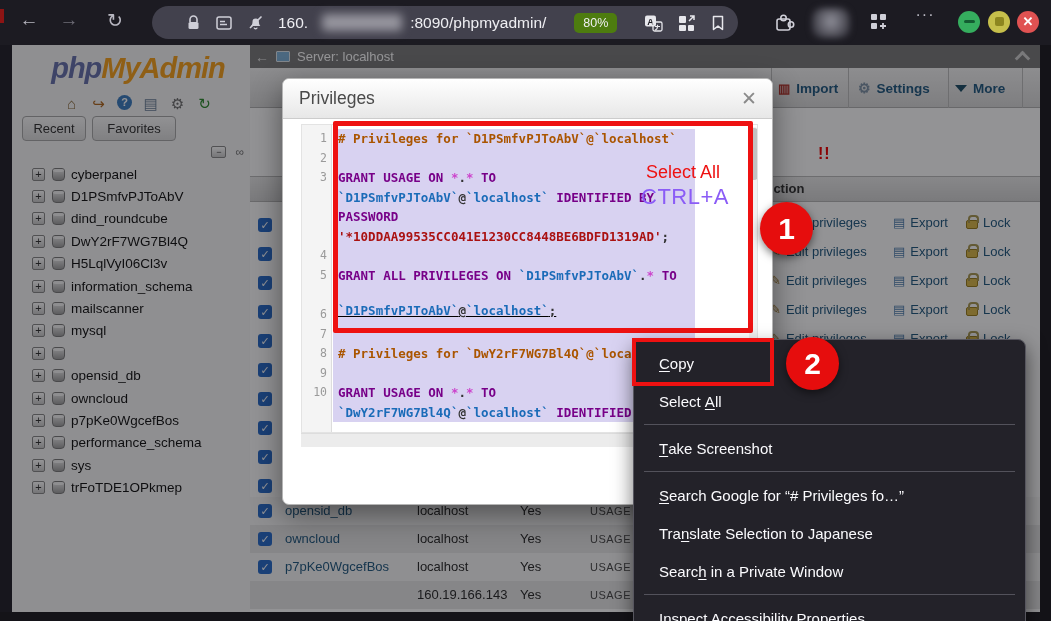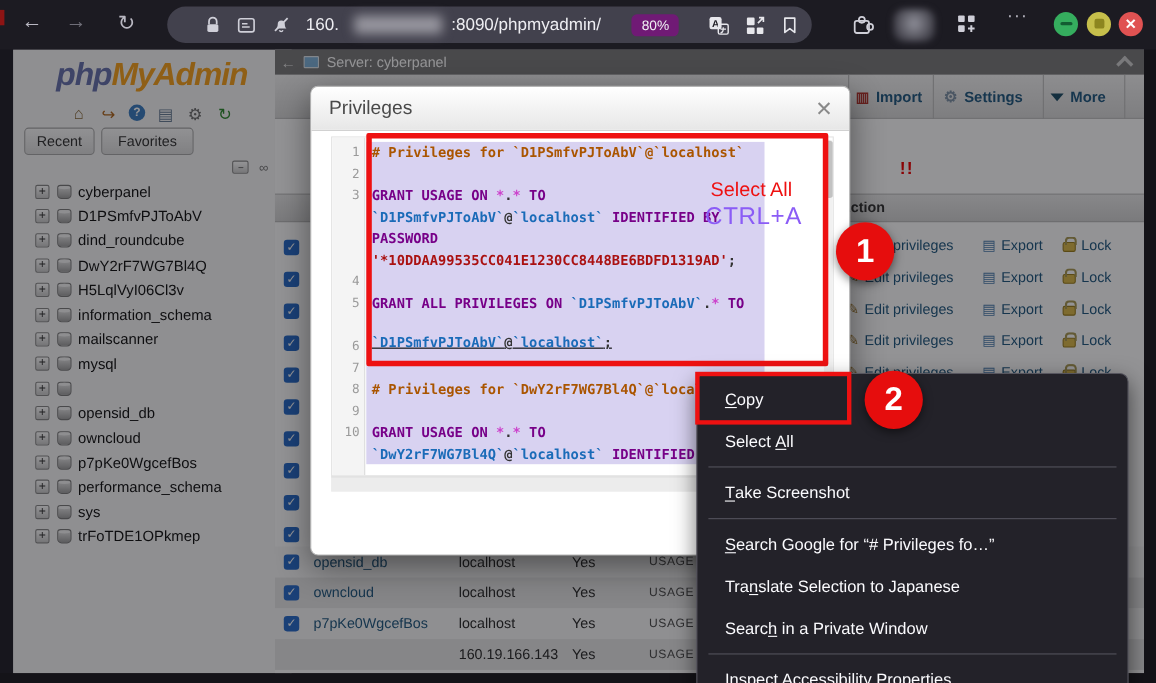--- a/index.html
+++ b/index.html
@@ -6,21 +6,21 @@
   html,body{width:1051px;height:621px;background:#17161d;font-family:"Liberation Sans",sans-serif}
   #stage{position:relative;width:1051px;height:621px;overflow:hidden;background:#17161d}
 
   
   #topbar{position:absolute;left:0;top:0;width:1051px;height:45px;background:#1c1b22;z-index:70}
   .tbico{position:absolute;top:9px;font-size:19px;color:#b9b8c2;width:30px;text-align:center;cursor:default}
   #urlpill{position:absolute;left:152px;top:6px;width:586px;height:33px;background:#42414d;border-radius:17px;display:flex;align-items:center;padding:0 12px 0 34px;gap:14px}
   .pillico{display:flex;align-items:center;flex:0 0 auto}
   .urltxt{font-size:15.5px;color:#eeeef2;white-space:nowrap}
   .urlblur{display:inline-block;width:80px;height:17px;background:#96959e;border-radius:3px;filter:blur(5px)}
-  .zbadge{background:#701a75;color:#f0f0f4;font-size:12.5px;padding:3px 9px;border-radius:5px;margin-left:14px}
+  .zbadge{background:#4d7c0f;color:#f0f0f4;font-size:12.5px;padding:3px 9px;border-radius:5px;margin-left:14px}
   .winbtn{position:absolute;top:11px;width:22px;height:22px;border-radius:50%}
   .wmin{background:#35ad5e}.wmin::after{content:"";display:block;width:11px;height:3px;background:#135c32;margin:9px auto 0;border-radius:2px}
   .wmax{background:#c6bf4b}.wmax::after{content:"";display:block;width:9px;height:9px;background:#8d861f;margin:6px auto 0;border-radius:2px}
   .wclose{background:#e05252;color:#fff;text-align:center;line-height:22px;font-size:13px;font-weight:bold}
   .wclose::after{content:"✕"}
   #redsliver{position:absolute;left:0;top:9px;width:4px;height:14px;background:#8d1414;z-index:80}
   #avatarblur{position:absolute;left:812px;top:8px;width:38px;height:30px;border-radius:10px;
     background:radial-gradient(circle at 50% 45%,#90909a 0%,#3f3e47 75%);filter:blur(3px)}
 
   
@@ -283,21 +283,21 @@
             <span class="dbicon"></span>
             <span>trFoTDE1OPkmep</span>
           </div>
         </div>
     </div>
 
     <div id="main">
       <div id="breadcrumb">
         <span class="backmini">←</span>
         <span class="monitor"></span>
-        <span>Server: cyberpanel</span>
+        <span>Server: localhost</span>
       </div>
       <div id="tabbar">
         <span class="tabsep" style="left:521px"></span>
         <span class="tabsep" style="left:598px"></span>
         <span class="tabsep" style="left:698px"></span>
         <span class="tabsep" style="left:772px"></span>
         <div class="navitem" style="left:528px">
           <span style="color:#b0342c;font-size:13px">▥</span>
           <span>Import</span>
         </div>

